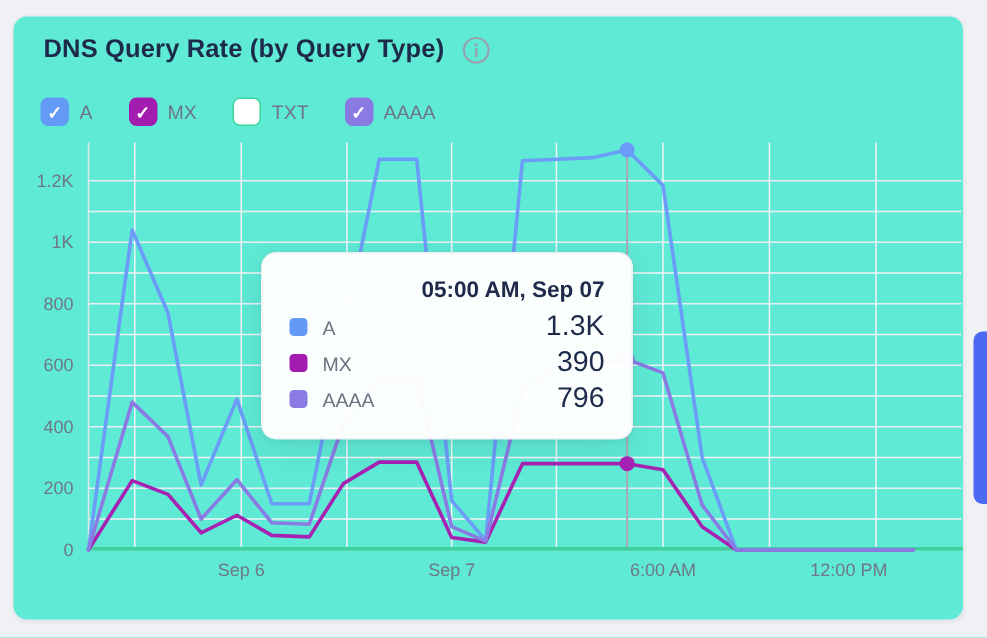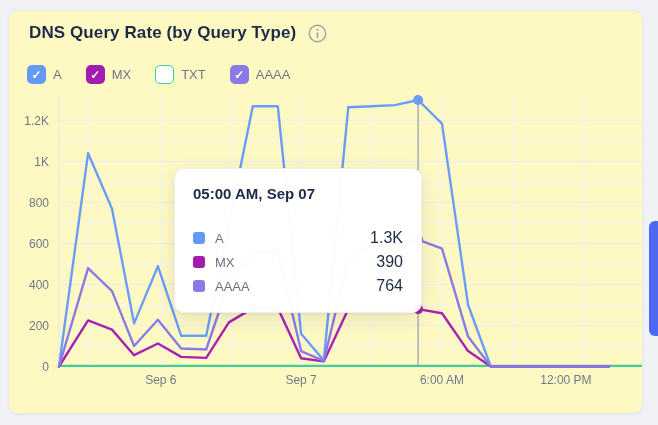--- a/index.html
+++ b/index.html
@@ -4,22 +4,23 @@
 <style>
   * { box-sizing: border-box; margin: 0; padding: 0; }
   html,body { width:658px; height:425px; overflow:hidden; }
   body {
     background:#f0f1f4;
     font-family:"Liberation Sans", sans-serif;
     position:relative;
   }
   .card {
     position:absolute; left:8px; top:10px; width:635px; height:404px;
-    background:#fef9c3; border:1px solid #e8eaee; border-radius:10px;
+    background:#5eead4; border:1px solid #e8eaee; border-radius:10px;
     box-shadow:0 1px 2px rgba(16,24,40,.05);
+    text-align:right;
   }
   .card-header {
     position:absolute; left:20px; top:12px; right:16px;
     display:flex; align-items:center; gap:12px;
   }
   .card-title {
     font-size:17px; font-weight:600; color:#1e2a4a; letter-spacing:.1px;
   }
   .info-icon { display:inline-flex; cursor:pointer; }
   .legend {
@@ -35,25 +36,25 @@
   .checkbox.unchecked { background:#ffffff; border:1.5px solid #3dd598; color:transparent; }
   .legend-label { font-size:13px; color:#6e7687; }
   .chart-wrap { position:absolute; left:0; top:78px; width:635px; height:312px; }
   svg text { font-family:"Liberation Sans", sans-serif; }
   .tooltip {
     position:absolute; left:165px; top:157px; width:248px;
     background:rgba(255,255,255,.97); border:1px solid #eef0f4; border-radius:10px;
     box-shadow:0 6px 20px rgba(30,42,74,.10), 0 1px 3px rgba(30,42,74,.06);
     padding:16px 18px 14px 18px; z-index:5;
   }
-  .tooltip-title { font-size:15px; font-weight:700; color:#1e2a4a; margin-bottom:24px; }
+  .tooltip-title { font-size:15px; font-weight:700; color:#1e2a4a; margin-bottom:4px; }
   .tooltip-row { display:flex; align-items:center; height:24px; }
   .tooltip-swatch { width:12px; height:12px; border-radius:3px; margin-right:10px; flex:none; }
   .tooltip-label { font-size:13px; color:#6b7280; }
-  .tooltip-value { margin-left:auto; font-size:16px; color:#1e2a4a; }
+  .tooltip-value { margin-left:auto; font-size:19px; color:#1e2a4a; }
   .scroll-thumb {
     position:absolute; right:0; top:221px; width:9px; height:115px;
     background:#4d68f2; border-radius:6px 0 0 6px; cursor:pointer;
   }
 </style>
 </head>
 <body>
 
 <div class="card">
 
@@ -142,20 +143,20 @@
           <span class="tooltip-value">1.3K</span>
         </div>
         <div class="tooltip-row">
           <span class="tooltip-swatch" style="background: rgb(162, 28, 175);"></span>
           <span class="tooltip-label">MX</span>
           <span class="tooltip-value">390</span>
         </div>
         <div class="tooltip-row">
           <span class="tooltip-swatch" style="background: rgb(138, 123, 228);"></span>
           <span class="tooltip-label">AAAA</span>
-          <span class="tooltip-value">764</span>
+          <span class="tooltip-value">796</span>
         </div>
       </div>
   </div>
 
 </div>
 
 <div class="scroll-thumb"></div>
 
 </body></html>

